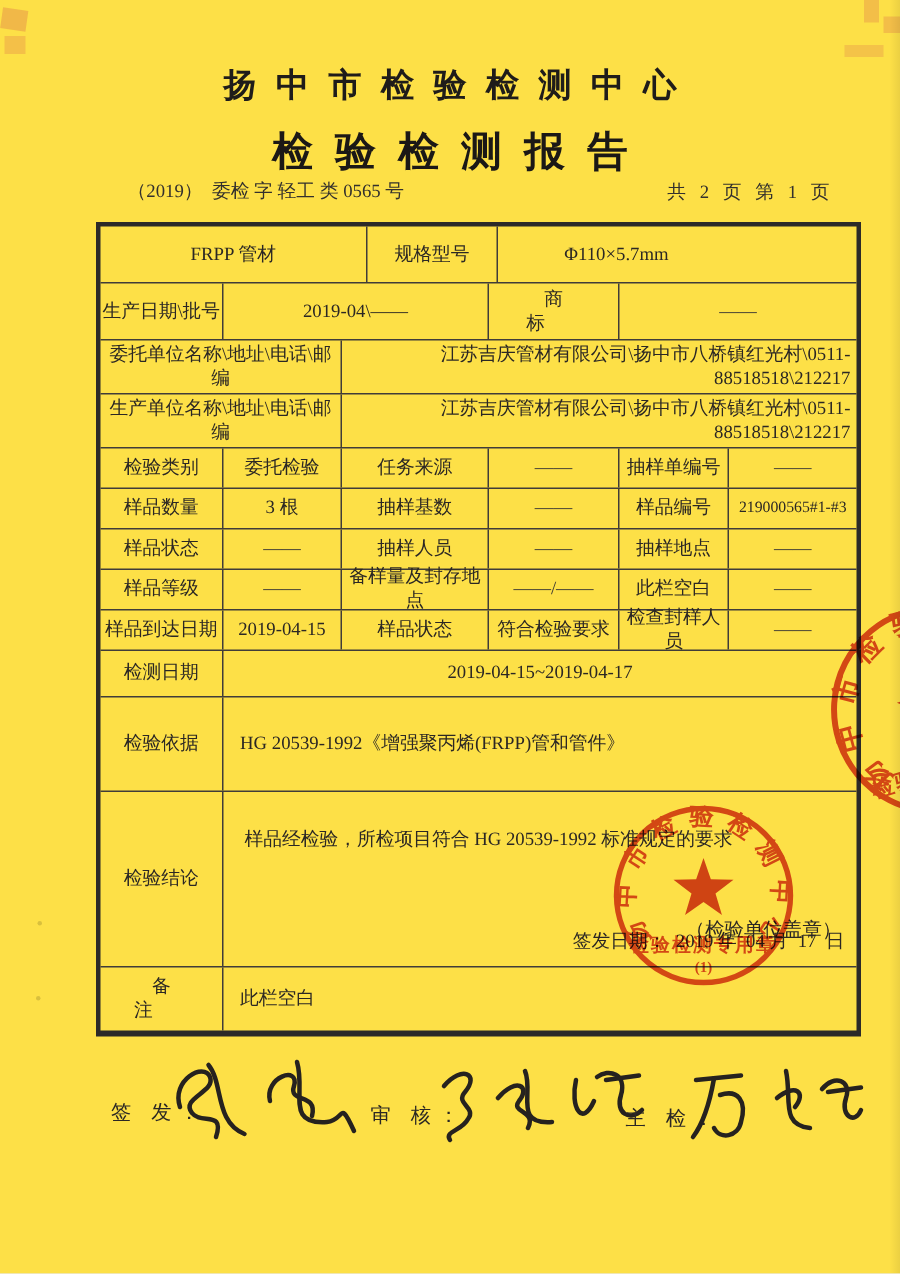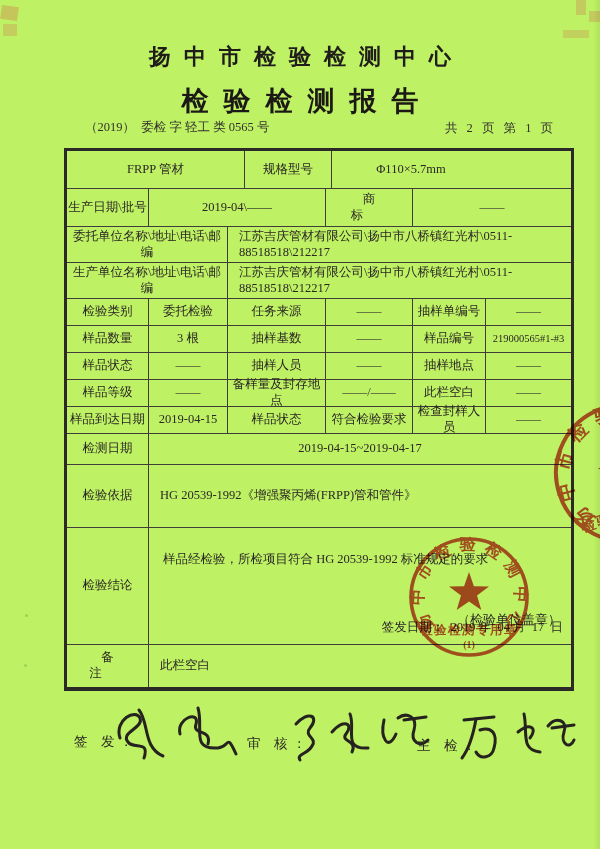--- a/index.html
+++ b/index.html
@@ -1,33 +1,33 @@
 <!DOCTYPE html>
 <html><head>
 <meta charset="utf-8">
 <style>
   html,body{margin:0;padding:0;background:#e8e8e8;}
-  .page{position:relative;width:600px;height:849px;background:#bef264;overflow:hidden;
+  .page{position:relative;width:600px;height:849px;background:#fde047;overflow:hidden;
         font-family:"Liberation Serif","DejaVu Serif",serif;color:#262321;}
   
   .org-title{position:absolute;left:0;right:0;top:42px;text-align:center;font-size:22px;
              font-weight:700;letter-spacing:13px;text-indent:13px;color:#1f1c1a;}
   .report-title{position:absolute;left:0;right:0;top:83px;text-align:center;font-size:27px;
              font-weight:700;letter-spacing:15px;text-indent:15px;color:#1b1816;}
   .doc-no{position:absolute;left:85px;top:119px;font-size:12.5px;white-space:pre;color:#33302d;}
   .page-info{position:absolute;right:44px;top:120px;font-size:12.5px;letter-spacing:3px;color:#33302d;}
   
   .tbl{position:absolute;left:64px;top:148px;width:510px;box-sizing:border-box;
        border:3px solid #2c2a28;border-bottom-width:4px;background:transparent;}
   .row{display:flex;}
   .row + .row{border-top:1px solid #403c39;}
   .cell{box-sizing:border-box;display:flex;align-items:center;justify-content:center;
         text-align:center;font-size:12.5px;color:#2b2724;line-height:1.25;}
   .cell + .cell{border-left:1px solid #403c39;}
-  .left{justify-content:flex-start;text-align:left;padding-left:11px;padding-right:16px;}
+  .left{justify-content:flex-start;text-align:right;padding-left:11px;padding-right:4px;}
   .h37{height:37px}.h35{height:35px}.h26{height:26px}.h30{height:30px}
   .h62{height:62px}.h116{height:116px}.h42{height:42px}
   .w81{width:81px;flex:none}.w177{width:177px;flex:none}.w87{width:87px;flex:none}
   .w159{width:159px;flex:none}.w160{width:160px;flex:none}.w344{width:344px;flex:none}
   .w79{width:79px;flex:none}.w98{width:98px;flex:none}.w73{width:73px;flex:none}
   .w86{width:86px;flex:none}.w423{width:423px;flex:none}
   .ls8{letter-spacing:8px;text-indent:8px}
   .ls24{letter-spacing:24px;text-indent:24px}
   .small{font-size:10.5px}
   .dash{color:#3a3734}

